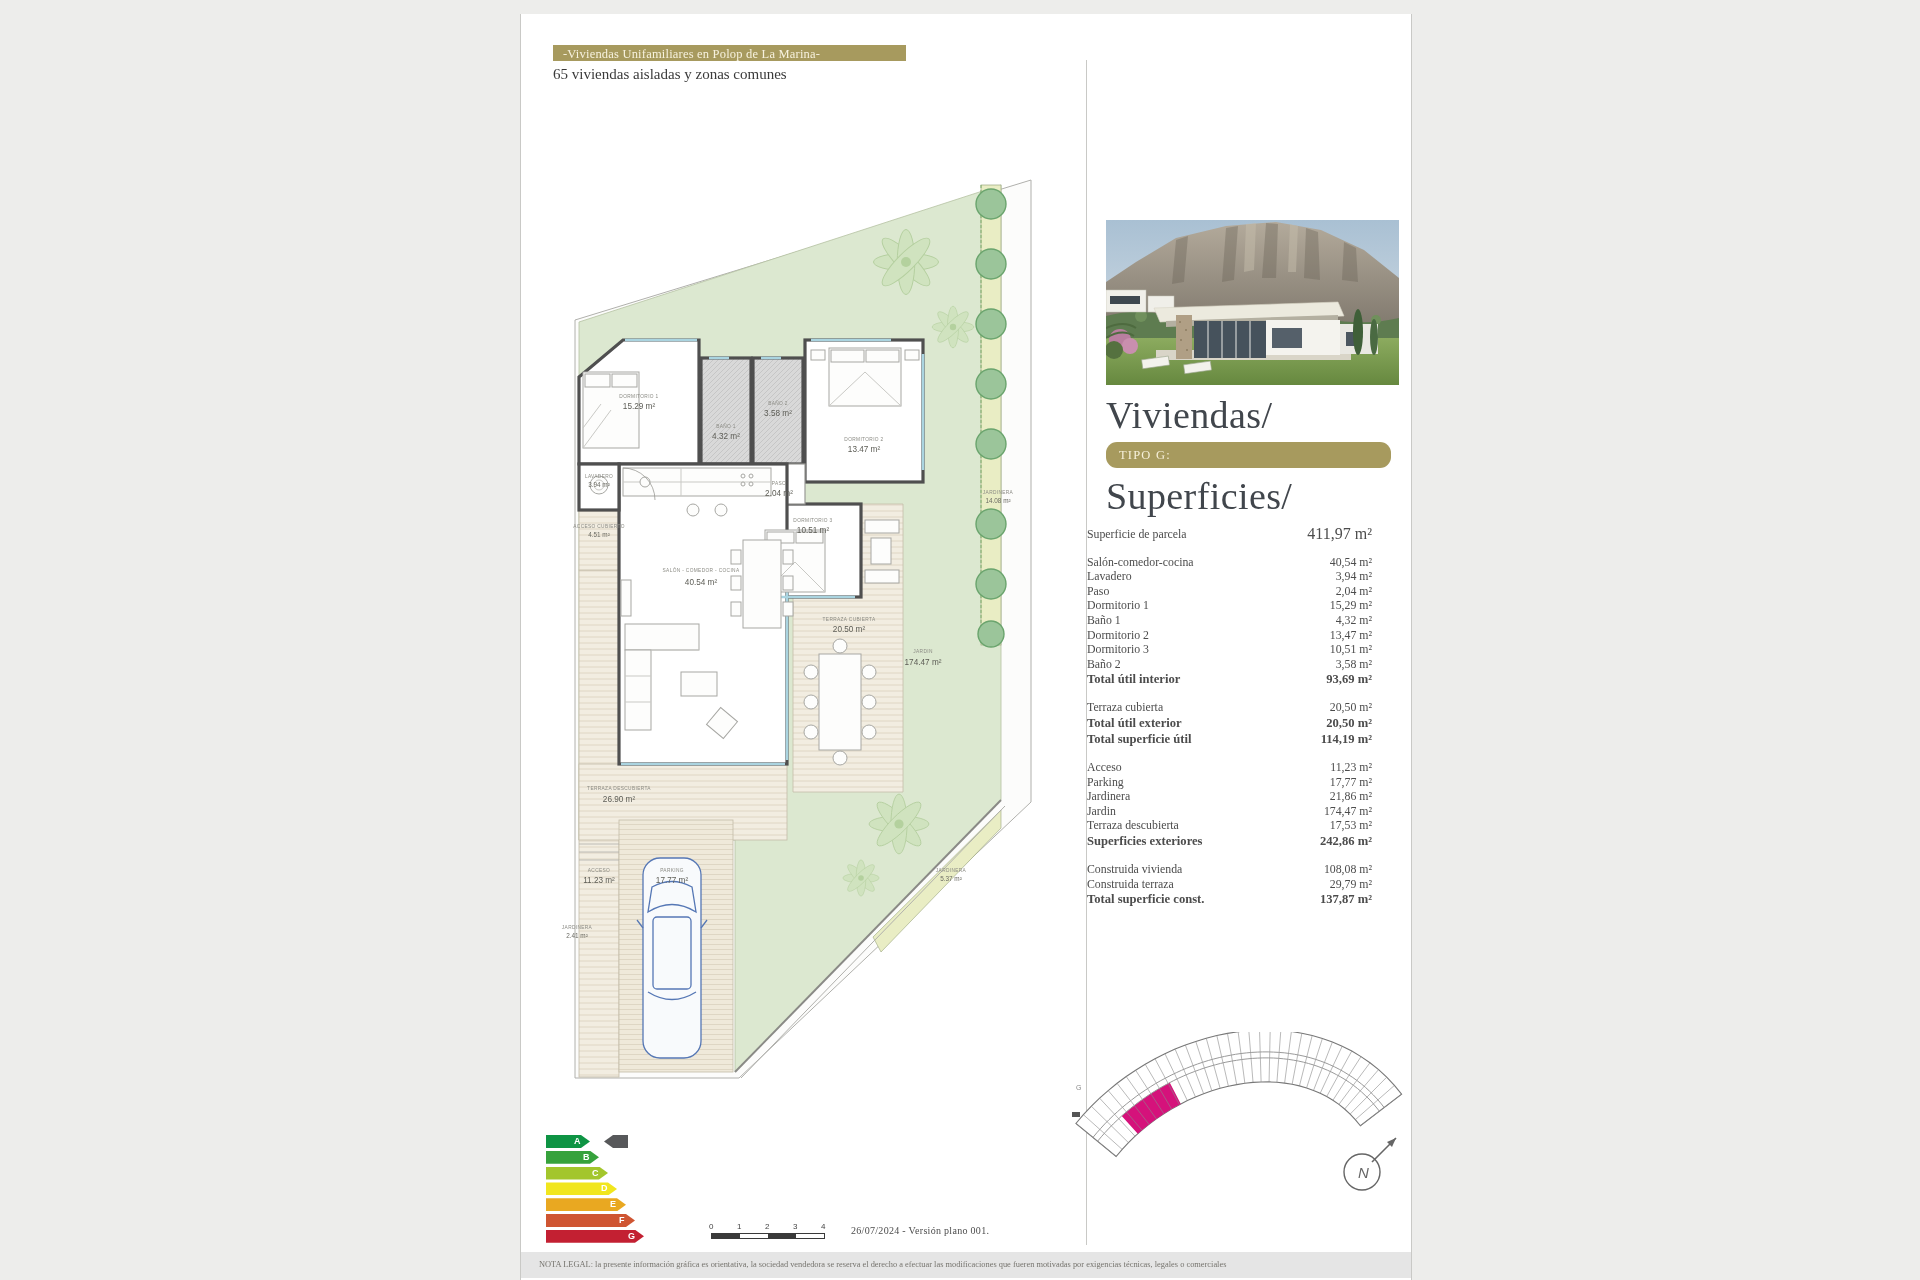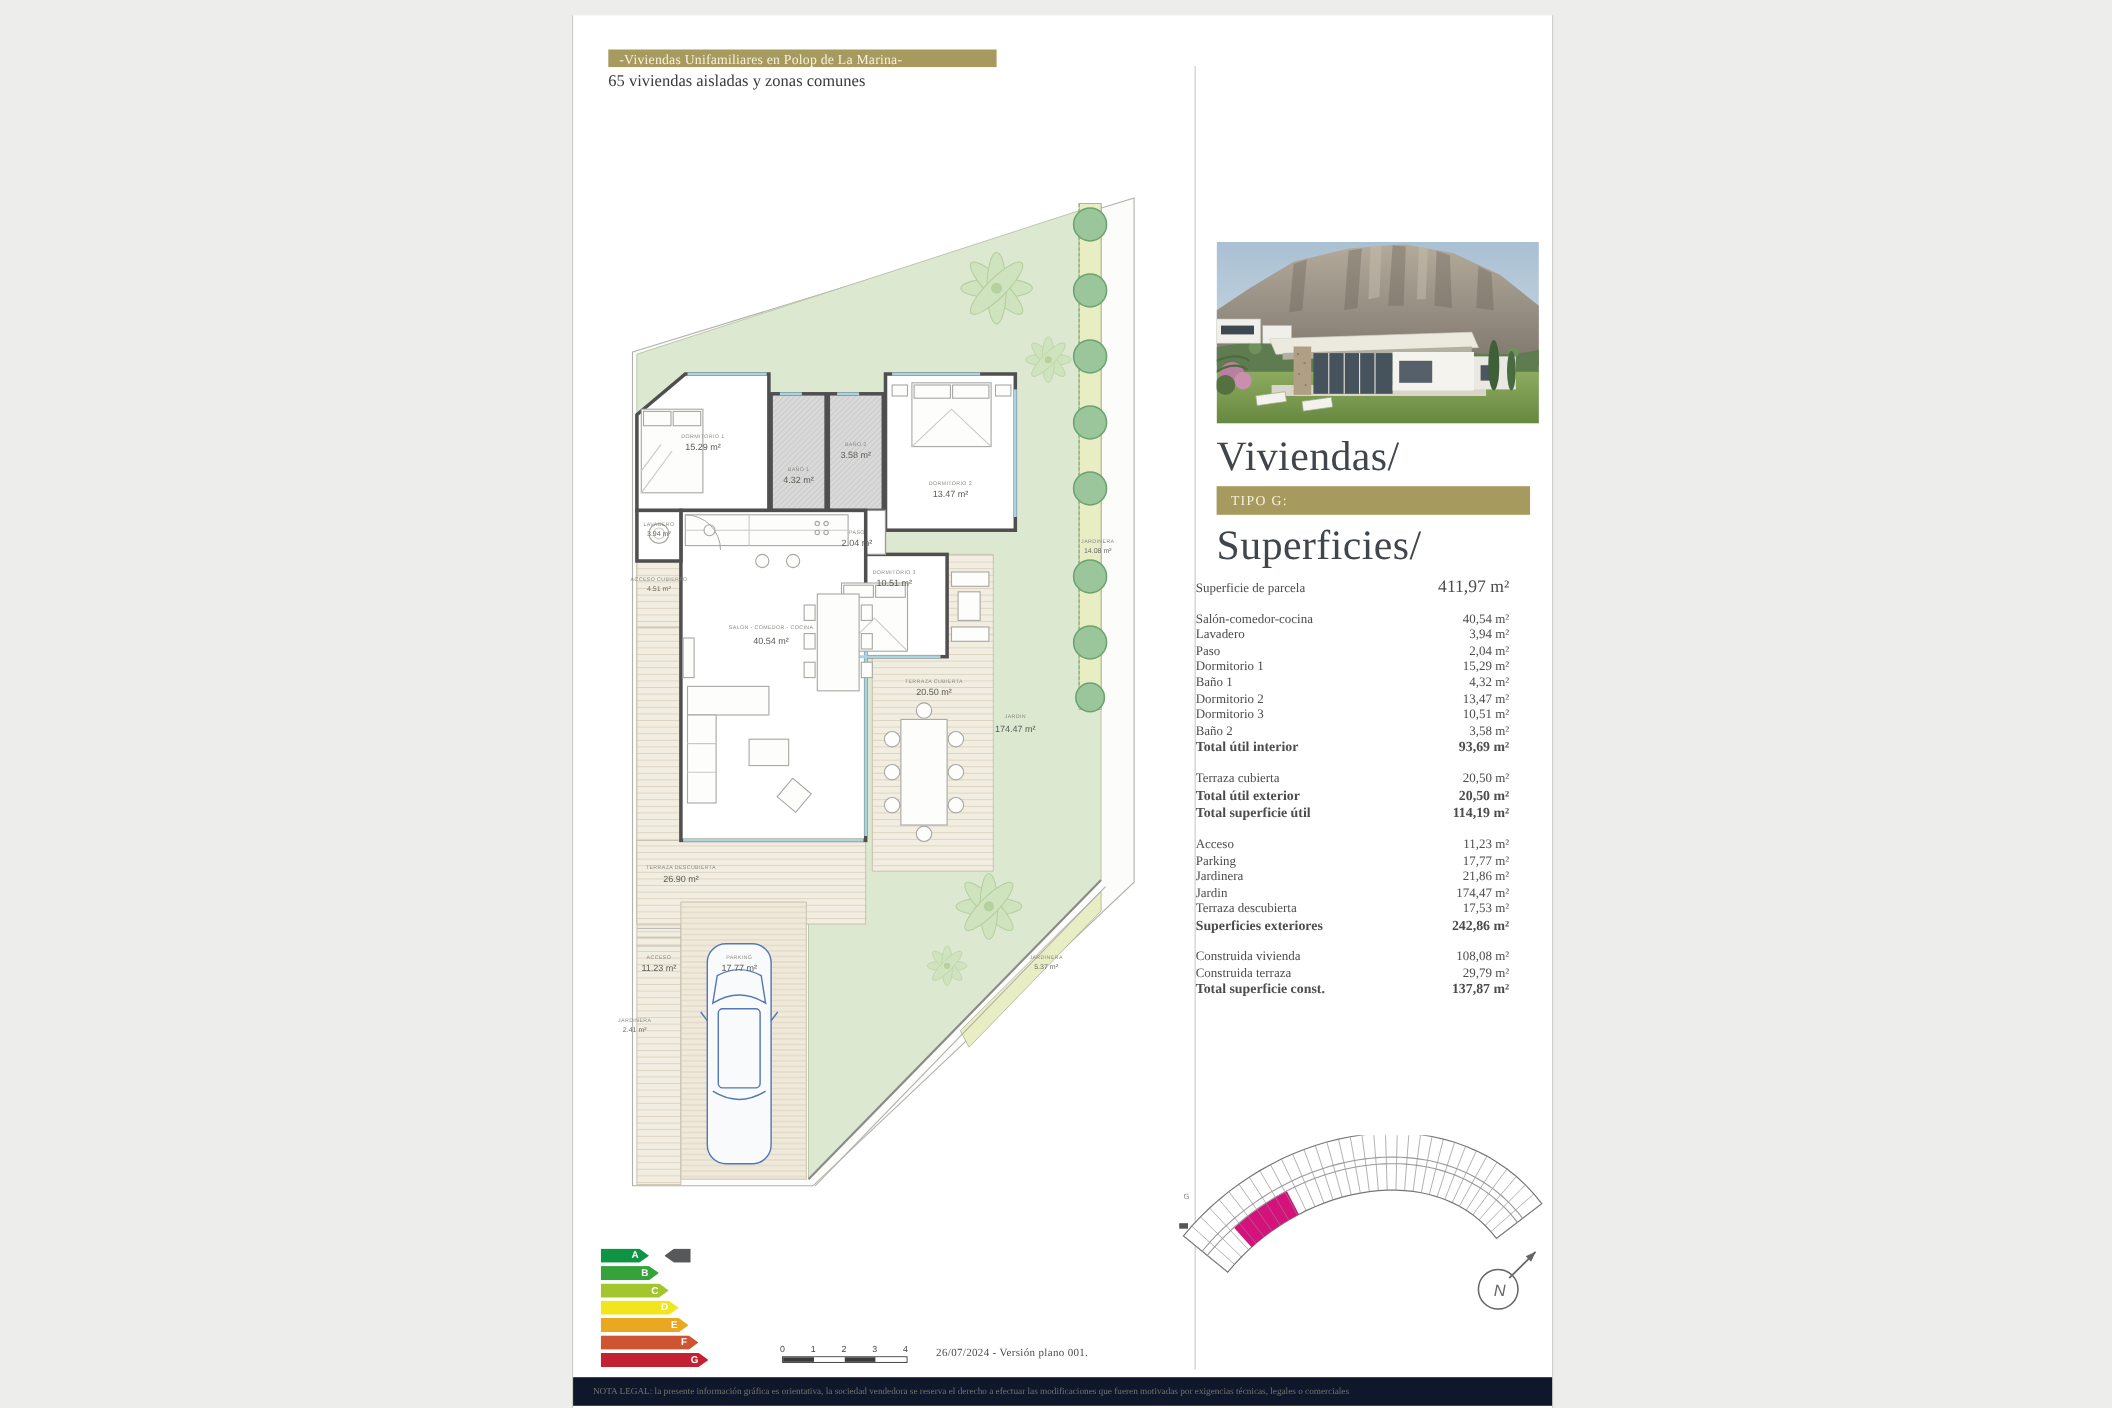--- a/index.html
+++ b/index.html
@@ -14,21 +14,21 @@
               color:#f7f2df;font-size:12.5px;line-height:19px;padding-left:10px;box-sizing:border-box;
               letter-spacing:.2px;}
   .subtitle{position:absolute;left:32px;top:66px;font-size:15px;color:#3a3a3a;text-align:right;}
 
   
   .vsep{position:absolute;left:565px;top:60px;width:1px;height:1185px;background:#c9c9c6;}
   .photo{position:absolute;left:585px;top:220px;width:293px;height:165px;}
   .panel-title{position:absolute;left:585px;font-size:38px;color:#41464c;letter-spacing:.4px;}
   .type-band{position:absolute;left:585px;top:442px;width:285px;height:26px;background:#a79a5e;
              color:#f6f0da;font-size:12.5px;line-height:26px;padding-left:13px;box-sizing:border-box;
-             letter-spacing:1.2px;}
+             letter-spacing:1.2px;border-radius:11px;}
   .surfaces{position:absolute;left:566px;top:527px;width:285px;font-size:11.8px;color:#4c4c4c;}
   .s-row{display:flex;justify-content:space-between;line-height:14.6px;}
   .s-row .val{white-space:nowrap;}
   .s-row.bold{font-weight:bold;font-size:12.6px;line-height:16px;}
   .s-row.vbold .val{font-weight:normal;font-size:16px;}
   .s-gap{height:13px;}
 
   
   .energy{position:absolute;left:25px;top:1135px;width:200px;height:115px;}
   .e-row{position:relative;height:13px;margin-bottom:2.8px;}
@@ -41,21 +41,21 @@
 
   
   .scalebar{position:absolute;left:190px;top:1222px;width:120px;height:20px;
             font-family:"Liberation Sans",sans-serif;}
   .sb-num{position:absolute;top:0;font-size:8px;color:#444;}
   .sb-bar{position:absolute;left:0;top:11px;height:4px;border:1px solid #3a3a3a;font-size:0;}
   .sb-seg{display:inline-block;width:28px;height:4px;vertical-align:top;}
   .version{position:absolute;left:330px;top:1225px;font-size:10px;color:#4c4c4c;letter-spacing:.3px;}
 
   
-  .legal{position:absolute;left:0;top:1252px;width:100%;height:26px;background:#0f172a;
+  .legal{position:absolute;left:0;top:1252px;width:100%;height:26px;background:#e5e5e5;
          font-size:8.4px;color:#76746e;line-height:26px;padding-left:18px;box-sizing:border-box;
          white-space:nowrap;overflow:hidden;}
 
   
   .floorplan{position:absolute;left:40px;top:172px;width:480px;height:930px;}
   .siteplan{position:absolute;left:545px;top:1032px;width:345px;height:170px;}
 
   svg text{font-family:"Liberation Sans",sans-serif;}
   .lbl-name{font-size:4.8px;fill:#8b8b84;letter-spacing:.35px;}
   .lbl-area{font-size:8.2px;fill:#5c5c55;}

